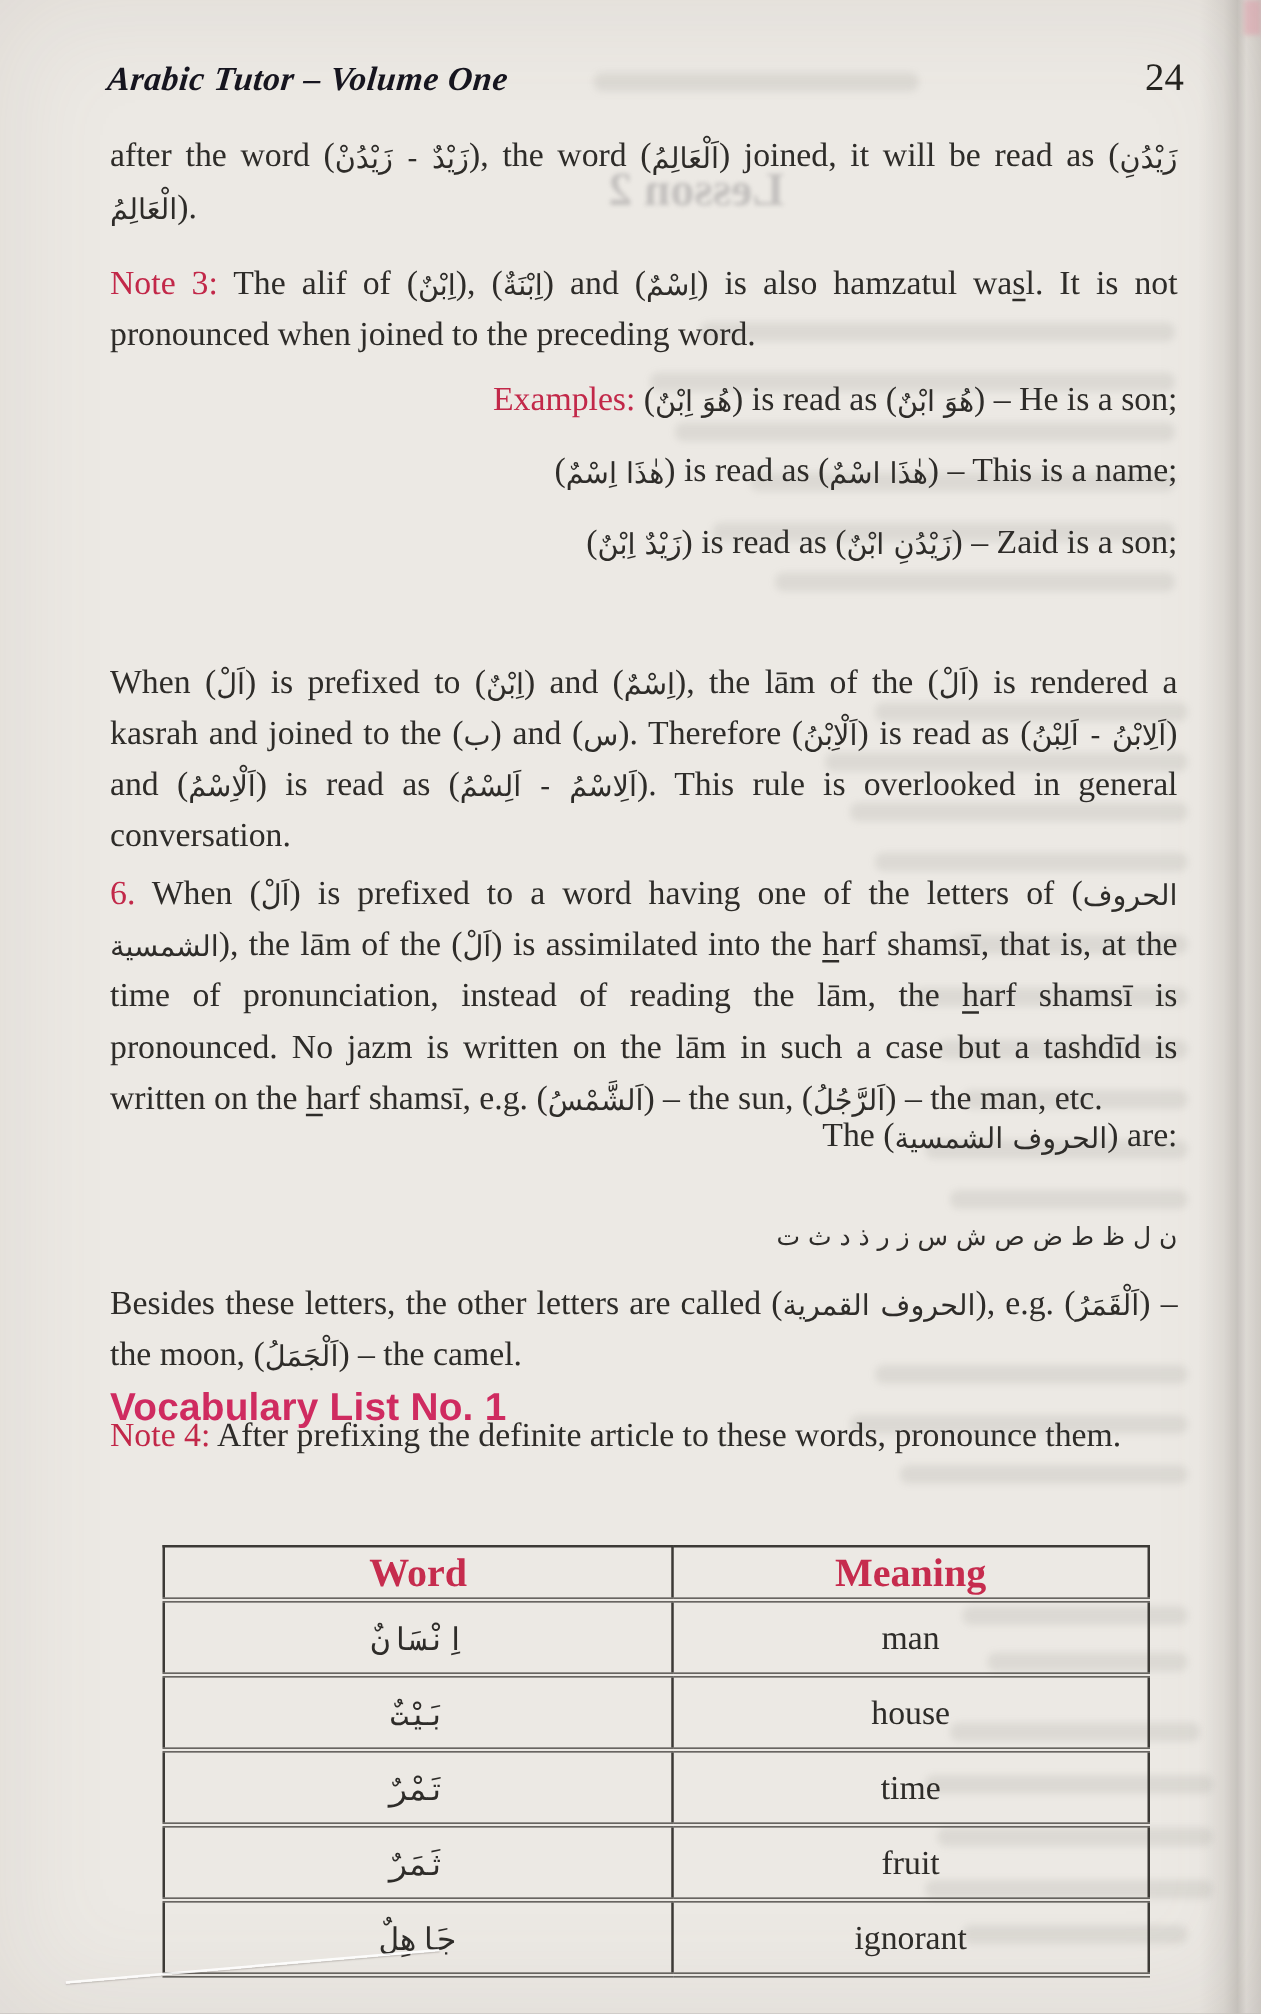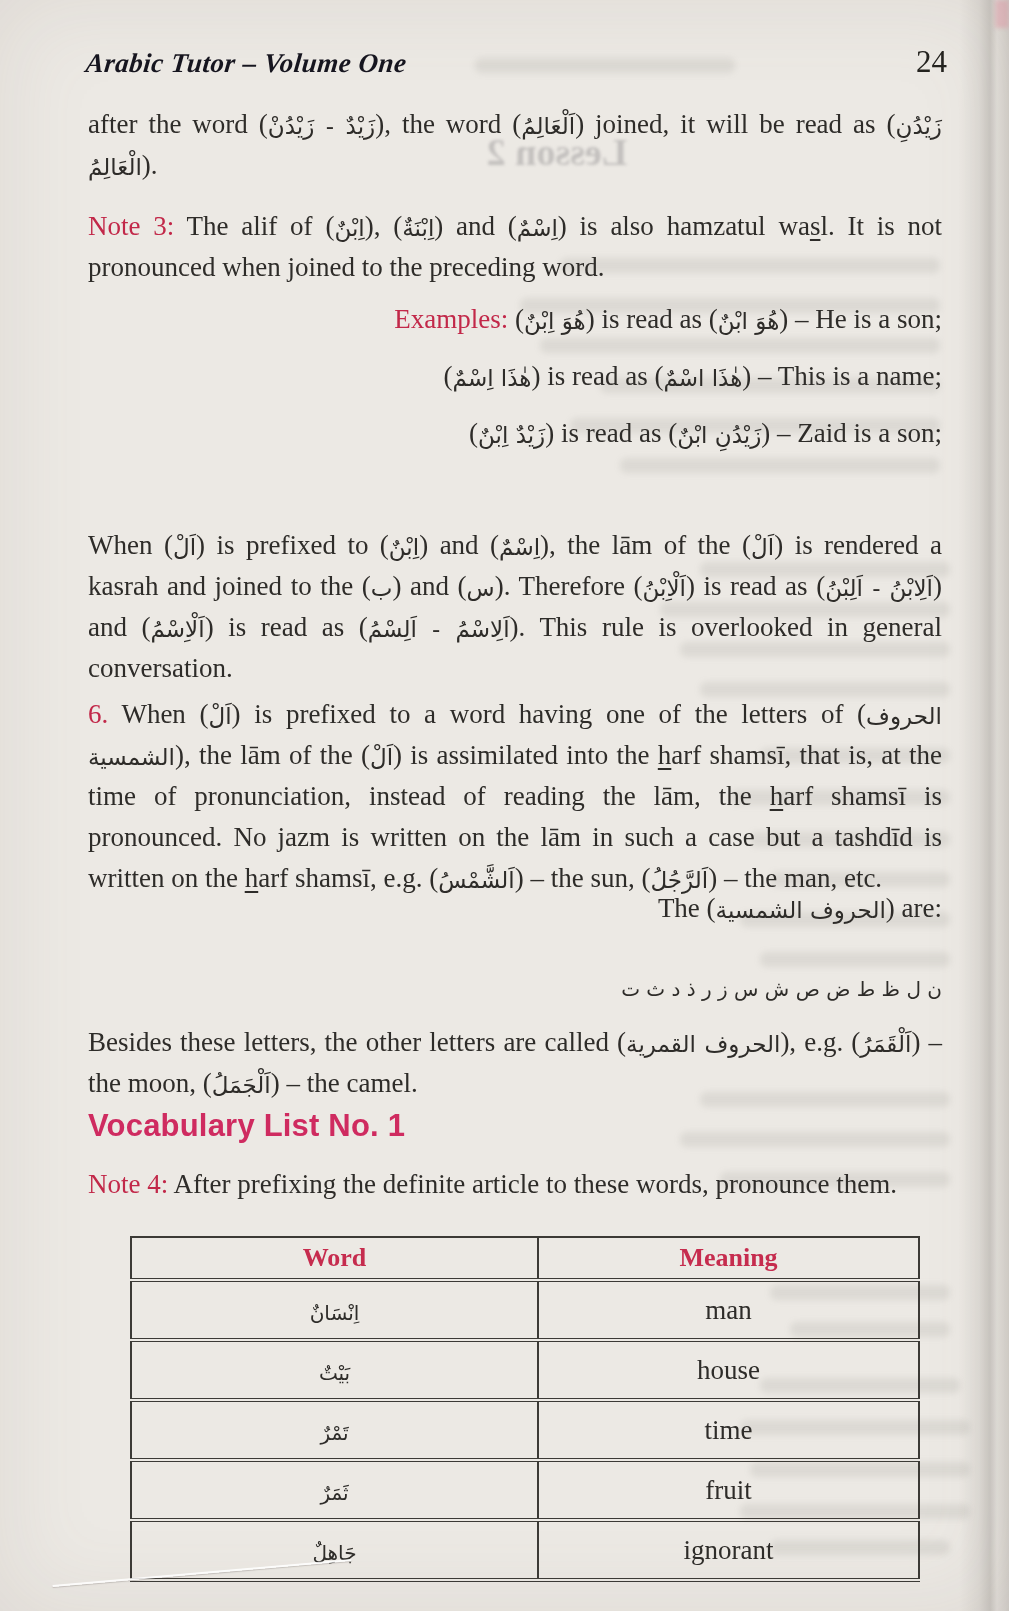--- a/index.html
+++ b/index.html
@@ -16,24 +16,24 @@
   .para.nj{text-align:right;}
   .red{color:#c22849;}
   .u{text-decoration:underline;text-underline-offset:4px;}
   .ar{font-family:"DejaVu Sans",sans-serif;font-size:23px;line-height:0;vertical-align:-1px;}
   .letters .ar{font-size:20px;}
   .vocab{position:absolute;left:88px;top:1108px;margin:0;font-family:"Liberation Sans",sans-serif;
          font-size:31px;font-weight:bold;color:#cf2b60;letter-spacing:.2px;}
   
   .vtable{position:absolute;left:130px;top:1236px;border-collapse:collapse;table-layout:fixed;width:788px;}
   .vtable th,.vtable td{border:2px solid #3c3a36;text-align:center;padding:0;}
-  .vtable th{height:40px;font-size:26px;color:#c62c4e;font-weight:bold;border-bottom:4px double #3c3a36;}
+  .vtable th{height:40px;font-size:32px;color:#c62c4e;font-weight:bold;border-bottom:4px double #3c3a36;}
   .vtable td{height:56px;font-size:27px;border-bottom:4px double #3c3a36;}
   .vtable col.c1{width:407px;} .vtable col.c2{width:381px;}
-  .vtable td .ar{font-size:20px;}
+  .vtable td .ar{font-size:25px;font-family:Liberation Mono, monospace;}
   
   .smudge{position:absolute;height:15px;border-radius:7px;background:rgba(118,115,112,0.13);
           filter:blur(3px);}
   .bleed-lesson{position:absolute;left:452px;top:130px;width:210px;text-align:center;font-size:38px;
           font-weight:bold;color:rgba(128,126,130,0.38);transform:scaleX(-1);filter:blur(1.5px);}
   .edge-shadow{position:absolute;right:0;top:0;width:50px;height:100%;
           background:linear-gradient(to right,rgba(100,95,88,0) 0%,rgba(100,95,88,0.10) 40%,
           rgba(100,95,88,0.24) 62%,rgba(135,130,124,0.10) 76%,rgba(100,95,88,0.18) 100%);}
   .corner-pink{position:absolute;right:0;top:0;width:14px;height:28px;
           background:rgba(225,128,150,0.35);filter:blur(2px);}
@@ -85,21 +85,21 @@
   <div class="para nj" style="top:356px"><span>(</span><span class="ar">هٰذَا اِسْمٌ</span><span>) is read as (</span><span class="ar">هٰذَا اسْمٌ</span><span>) – This is a name;</span></div>
   <div class="para nj" style="top:413px"><span>(</span><span class="ar">زَيْدٌ اِبْنٌ</span><span>) is read as (</span><span class="ar">زَيْدُنِ ابْنٌ</span><span>) – Zaid is a son;</span></div>
   <div class="para" style="top:525px"><span>When (</span><span class="ar">اَلْ</span><span>) is prefixed to (</span><span class="ar">اِبْنٌ</span><span>) and (</span><span class="ar">اِسْمٌ</span><span>), the lām of the (</span><span class="ar">اَلْ</span><span>) is rendered a kasrah and joined to the (</span><span class="ar">ب</span><span>) and (</span><span class="ar">س</span><span>). Therefore (</span><span class="ar">اَلْاِبْنُ</span><span>) is read as (</span><span class="ar">اَلِابْنُ - اَلِبْنُ</span><span>) and (</span><span class="ar">اَلْاِسْمُ</span><span>) is read as (</span><span class="ar">اَلِاسْمُ - اَلِسْمُ</span><span>). This rule is overlooked in general conversation.</span></div>
   <div class="para" style="top:694px"><span class="red">6.</span><span> When (</span><span class="ar">اَلْ</span><span>) is prefixed to a word having one of the letters of (</span><span class="ar">الحروف الشمسية</span><span>), the lām of the (</span><span class="ar">اَلْ</span><span>) is assimilated into the </span><span class="u">h</span><span>arf shamsī, that is, at the time of pronunciation, instead of reading the lām, the </span><span class="u">h</span><span>arf shamsī is pronounced. No jazm is written on the lām in such a case but a tashdīd is written on the </span><span class="u">h</span><span>arf shamsī, e.g. (</span><span class="ar">اَلشَّمْسُ</span><span>) – the sun, (</span><span class="ar">اَلرَّجُلُ</span><span>) – the man, etc.</span></div>
   <div class="para nj" style="top:888px"><span>The (</span><span class="ar">الحروف الشمسية</span><span>) are:</span></div>
   <div class="para nj letters" style="top:966px"><span class="ar">ن ل ظ ط ض ص ش س ز ر ذ د ث ت</span></div>
   <div class="para" style="top:1022px"><span>Besides these letters, the other letters are called (</span><span class="ar">الحروف القمرية</span><span>), e.g. (</span><span class="ar">اَلْقَمَرُ</span><span>) – the moon, (</span><span class="ar">اَلْجَمَلُ</span><span>) – the camel.</span></div>
 
   <h2 class="vocab">Vocabulary List No. 1</h2>
 
-  <div class="para" style="top:1164px"><span class="red">Note 4:</span><span> After prefixing the definite article to these words, pronounce them.</span></div>
+  <div class="para" style="top:1128px"><span class="red">Note 4:</span><span> After prefixing the definite article to these words, pronounce them.</span></div>
 
   <table class="vtable">
     <colgroup>
         <col class="c1">
         <col class="c2">
       </colgroup>
     <thead>
       <tr>
         <th>Word</th>
         <th>Meaning</th>

